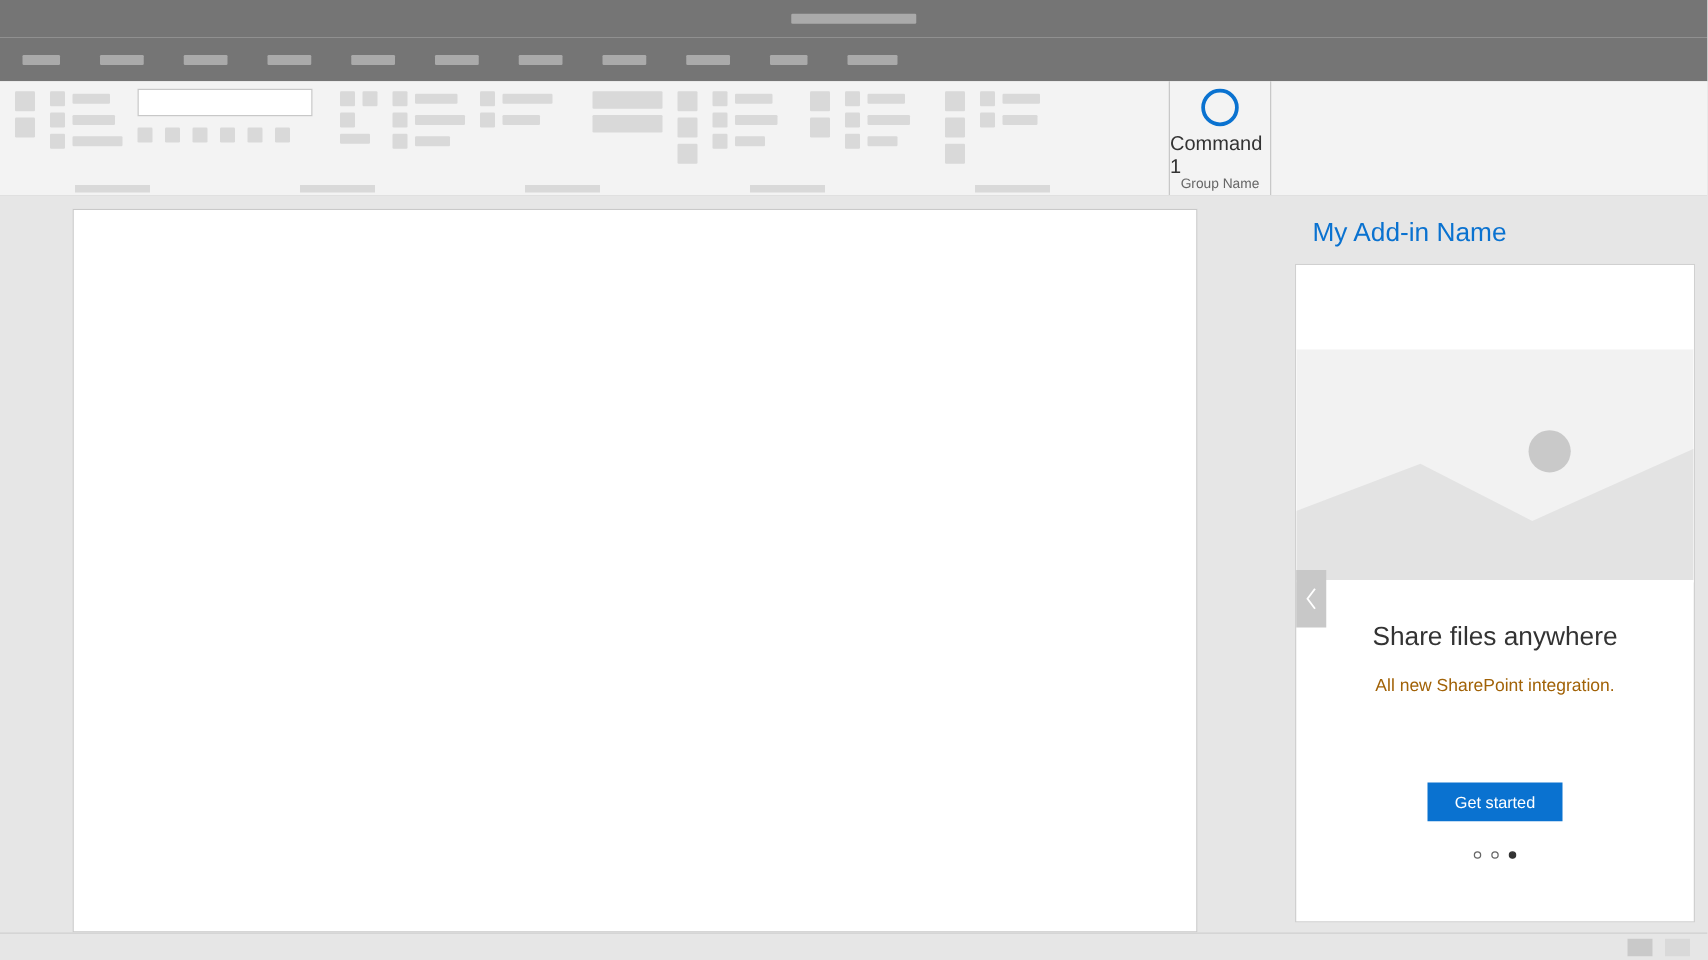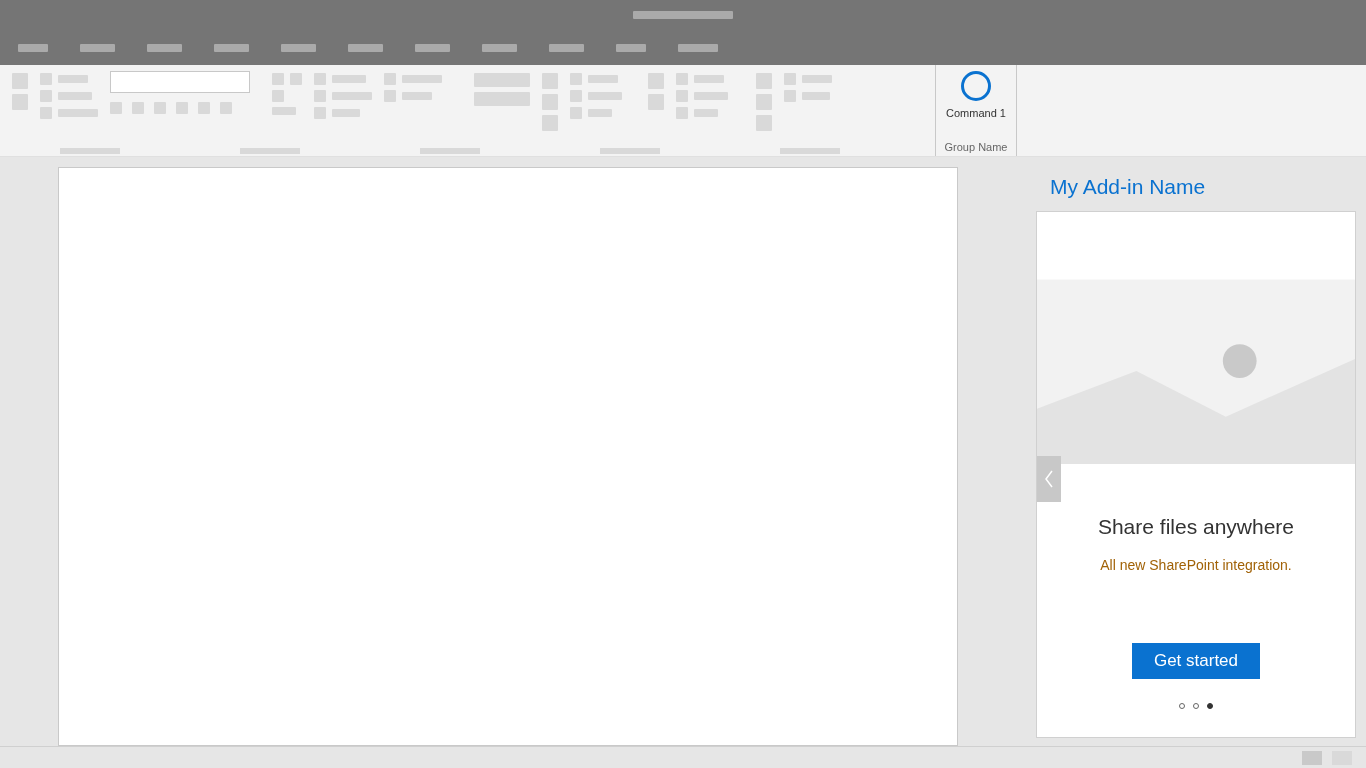--- a/index.html
+++ b/index.html
@@ -78,21 +78,21 @@
     border-right:1px solid #c8c8c8;
     width:82px;
     display:flex; flex-direction:column; align-items:center; justify-content:flex-start;
     padding-top:6px;
     position:relative;
   }
   .ribbon-cmd-icon {
     width:30px;height:30px;border:3px solid #0a72d0;border-radius:50%;
     margin-bottom:6px;
   }
-  .ribbon-cmd-label { font-size:11px; color:#333; }
+  .ribbon-cmd-label { font-size:16px; color:#333; }
   .ribbon-cmd-groupname {
     font-size:11px; color:#666; position:absolute; bottom:3px; width:100%; text-align:center;
   }
 
   
   .workspace {
     position:absolute;
     top:157px; bottom:22px; left:0; right:0;
     background:#e6e6e6;
     display:flex;
@@ -121,27 +121,26 @@
     position:relative;
     margin-bottom:8px;
   }
   .card-hero{
     height:254px; position:relative; overflow:hidden; background:#fff;
   }
   .hero-svg{position:absolute;inset:0;}
   .card-body{
     flex:1; display:flex; flex-direction:column; align-items:center;
     padding:32px 18px 0 18px;
-    justify-content:center;
   }
   .card-heading{ font-size:21px; color:#333; font-weight:400; margin-bottom:18px;}
   .card-sub{ font-size:14px; color:#a16207; text-align:center;}
   .card-btn{
     margin-top:70px;
-    background:#0a72d0; color:#fff; border:none; padding:8px 22px; font-size:17px; cursor:pointer;
+    background:#0a72d0; color:#fff; border:none; padding:8px 22px; font-size:13px; cursor:pointer;
   }
   .card-dots{
     margin-top:24px; margin-bottom:12px; display:flex; gap:8px; align-items:center;
   }
   .dot{width:6px;height:6px;border:1px solid #666;border-radius:50%;}
   .dot.active{background:#333;border-color:#333;}
   .card-nav-left{
     position:absolute; left:0; top:244px; width:24px;height:46px;
     background:#c8c8c8; display:flex;align-items:center;justify-content:center;cursor:pointer;
   }

